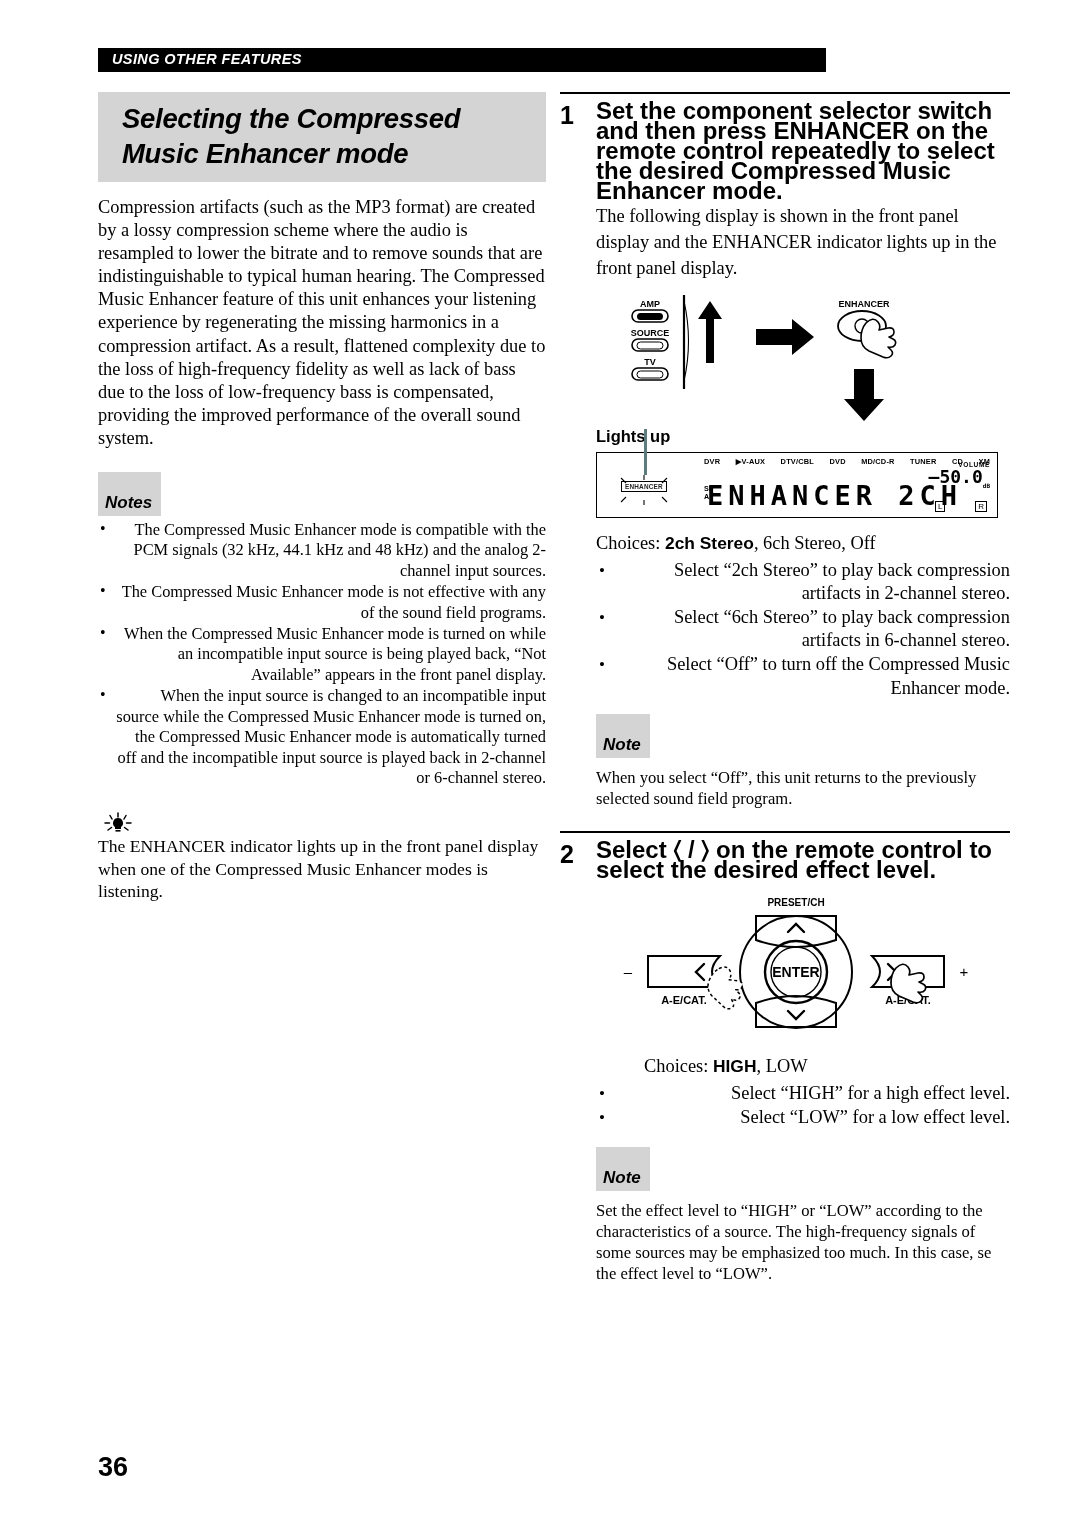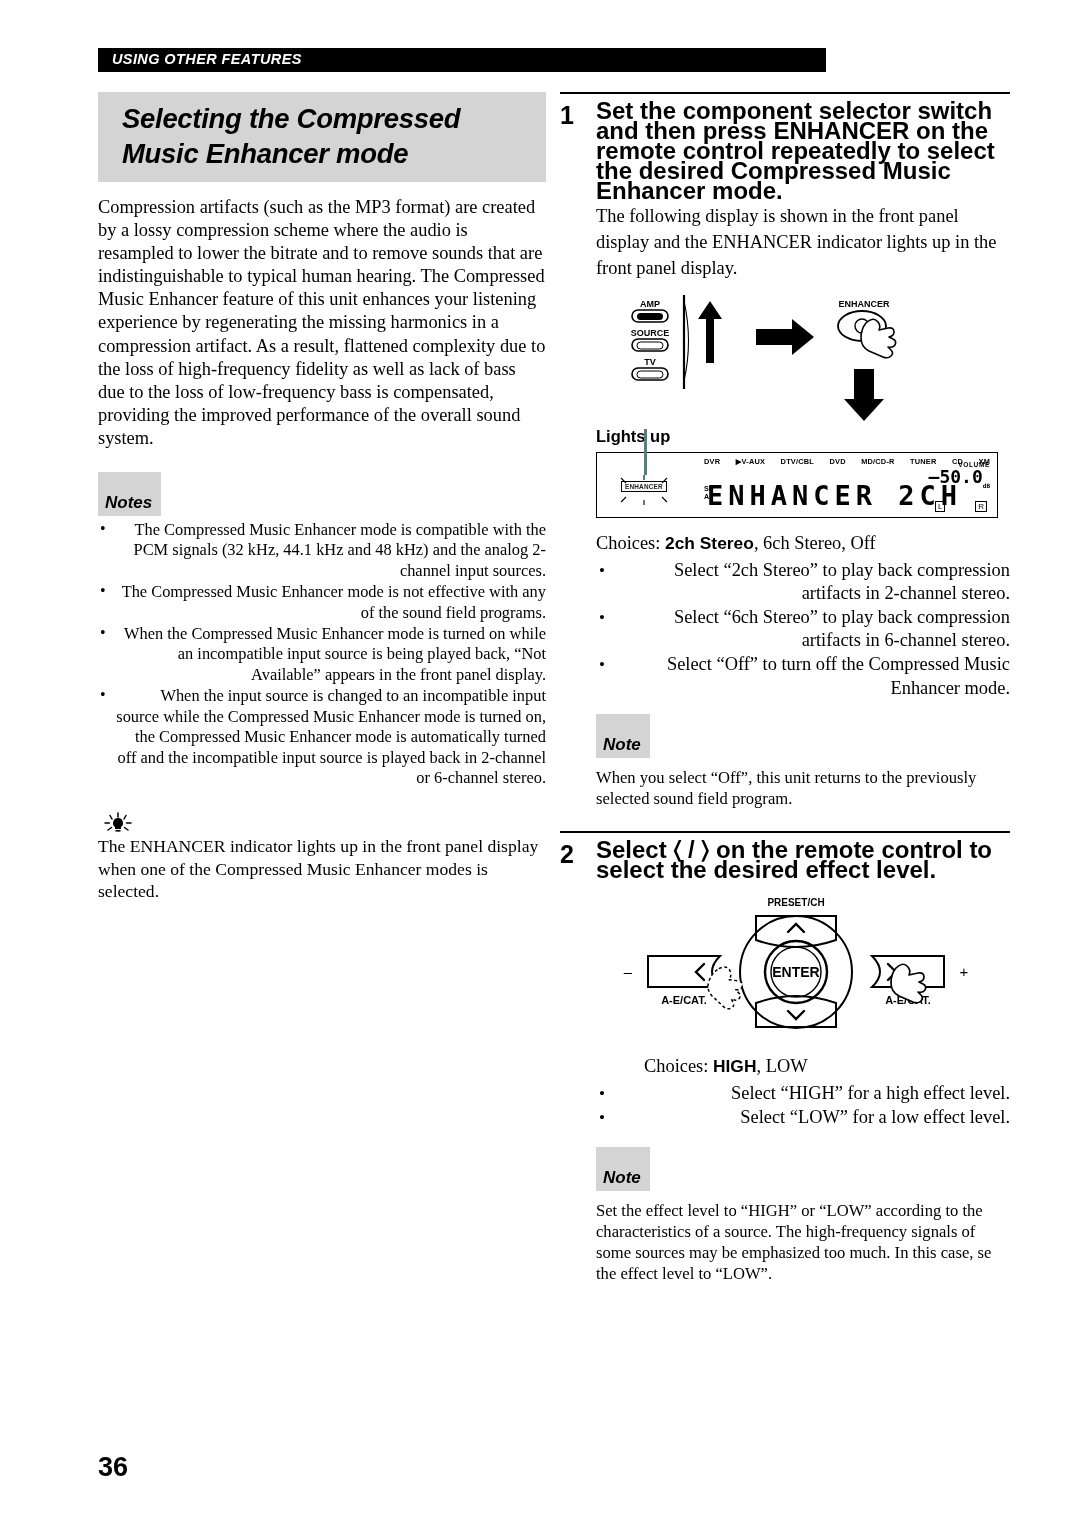--- a/index.html
+++ b/index.html
@@ -120,21 +120,21 @@
             <line x1="28" y1="3.5" x2="26" y2="7"></line>
             <line x1="7" y1="11" x2="11.5" y2="11"></line>
             <line x1="33" y1="11" x2="28.5" y2="11"></line>
             <line x1="10" y1="18" x2="13.5" y2="15.5"></line>
             <line x1="30" y1="18" x2="26.5" y2="15.5"></line>
           </g>
           <path d="M20 6 a5 5 0 0 1 3 9 l0 2 l-6 0 l0 -2 a5 5 0 0 1 3 -9 z" fill="#000"></path>
           <rect x="17.5" y="18" width="5" height="1.6" fill="#000"></rect>
         </svg>
       </div>
-      <p class="tiptext">The ENHANCER indicator lights up in the front panel display when one of the Compressed Music Enhancer modes is selected.</p>
+      <p class="tiptext">The ENHANCER indicator lights up in the front panel display when one of the Compressed Music Enhancer modes is listening.</p>
     </div>
   </div>
 
   <div class="colR">
 
     <div class="steprule"></div>
     <div class="step">
       <div class="stepnum">1</div>
       <div class="stepbody">
         <p class="stephead">Set the component selector switch and then press ENHANCER on the remote control repeatedly to select the desired Compressed Music Enhancer mode.</p>

